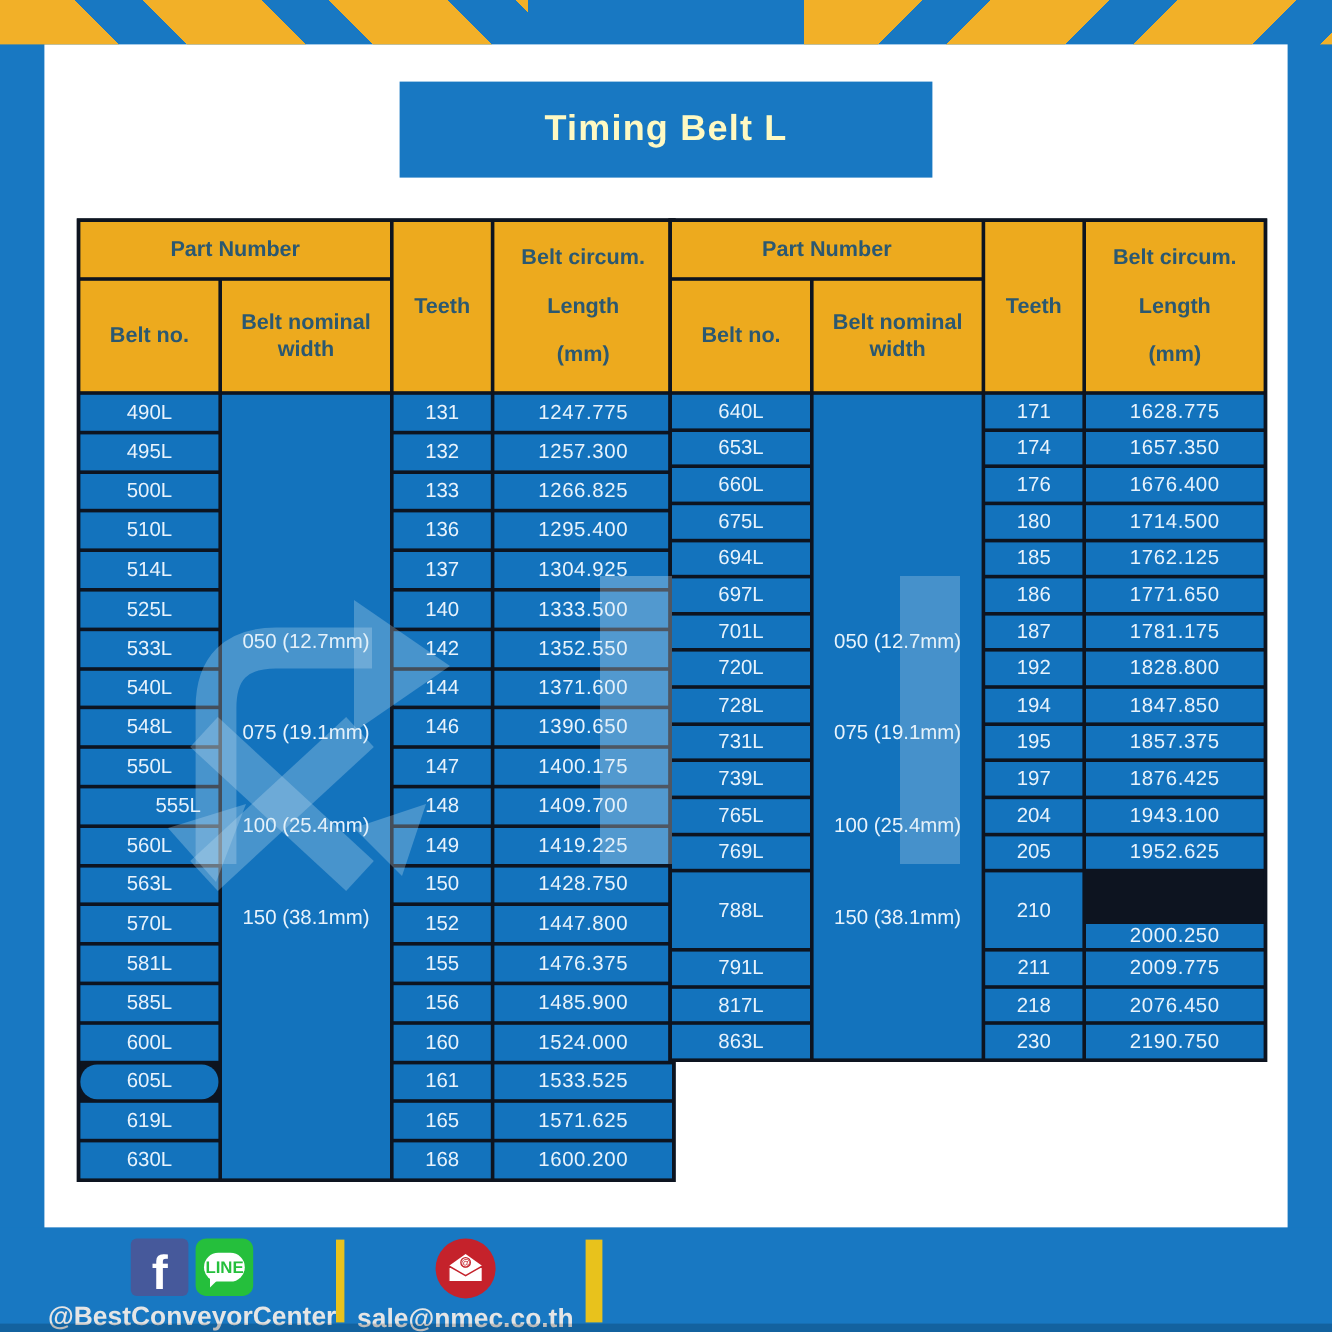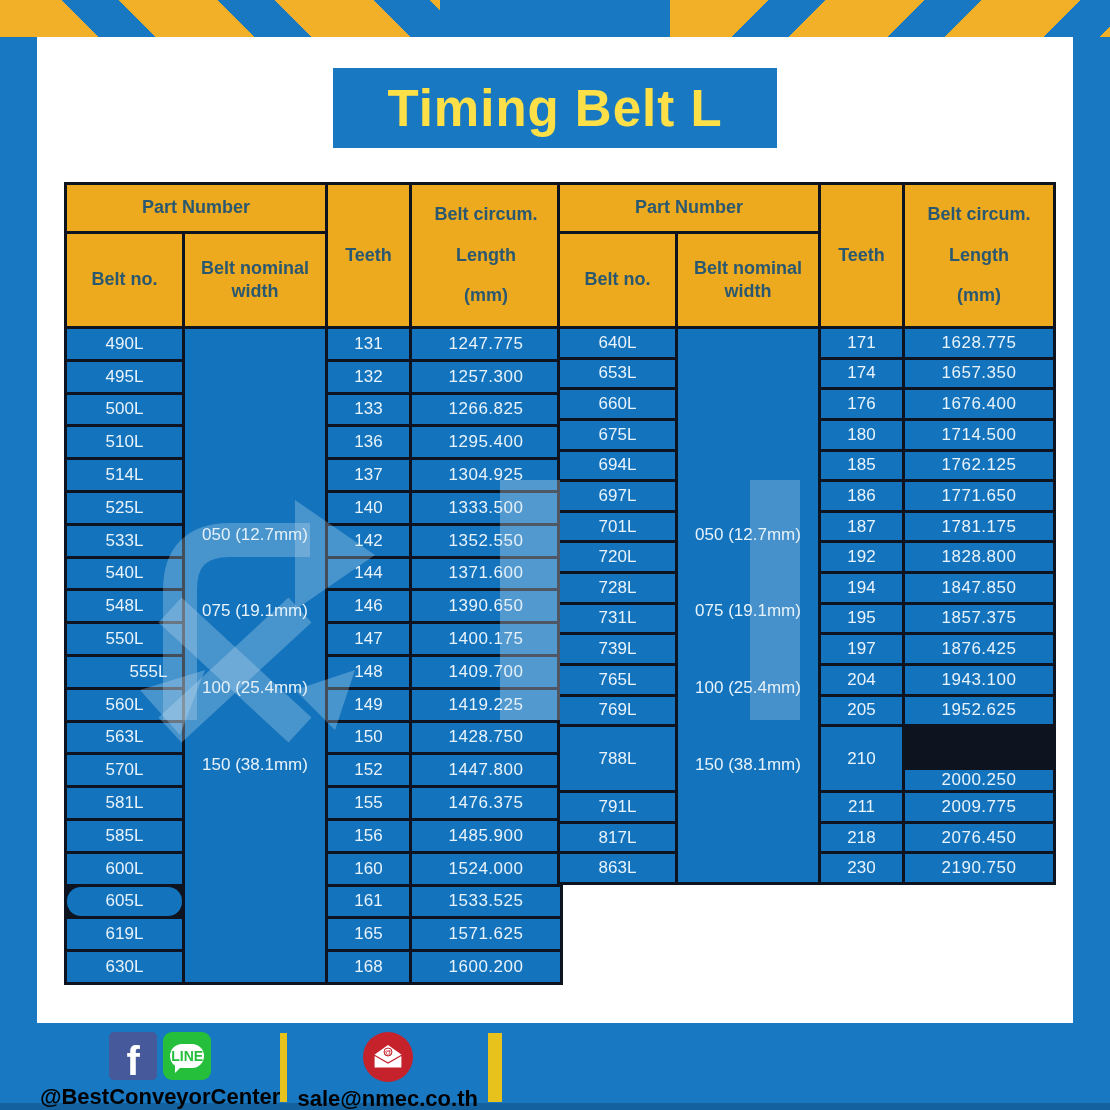--- a/index.html
+++ b/index.html
@@ -21,21 +21,21 @@
   .content{
     position:absolute;left:37px;top:37px;width:1036px;height:986px;
     background:#ffffff;z-index:1;
   }
   
   .title-box{
     position:absolute;left:333px;top:68px;width:444px;height:80px;
     background:#1878c2;display:flex;align-items:center;justify-content:center;z-index:2;
   }
   .title-box span{
-    color:#fde047;font-size:51px;font-weight:800;letter-spacing:1px;
+    color:#fef9c3;font-size:30px;font-weight:800;letter-spacing:1px;
   }
   
   .belt-table{
     position:absolute;z-index:2;
     border:3px solid #0d1420;background:#0d1420;
   }
   .belt-table.t0{left:64px;top:182px;}
   .belt-table.t1{left:557px;top:182px;}
   .thead{
     display:grid;grid-template-columns:115px 140px 81px 148px;
@@ -82,21 +82,21 @@
     display:flex;align-items:stretch;padding:0 40px;box-sizing:border-box;
   }
   .footer:after{content:"";position:absolute;left:0;bottom:0;width:100%;height:7px;background:rgba(0,0,0,.18);}
   .fsection{
     display:flex;flex-direction:column;align-items:center;justify-content:flex-start;
     padding-top:9px;
   }
   .fs0{flex:0 0 21%;}.fs1{flex:0 0 19.5%;}.fs2{flex:0 0 25.5%;}.fs3{flex:1;}
   .fdivider{width:7px;background:#e8c21c;margin:10px 0 8px 0;}
   .ficons{display:flex;gap:6px;height:50px;align-items:center;}
-  .flabel{color:#000000;font-weight:700;font-size:22px;margin-top:4px;white-space:nowrap;}
+  .flabel{color:#e5e5e5;font-weight:700;font-size:22px;margin-top:4px;white-space:nowrap;}
   .icon-fb{
     width:48px;height:48px;background:#46599b;border-radius:5px;
     color:#fff;font-weight:800;font-size:40px;display:flex;align-items:flex-end;justify-content:center;
     overflow:hidden;line-height:.92;
   }
   .icon-line{
     width:48px;height:48px;background:#25bf3c;border-radius:9px;
     display:flex;align-items:center;justify-content:center;position:relative;
   }
   .icon-line .bubble{

